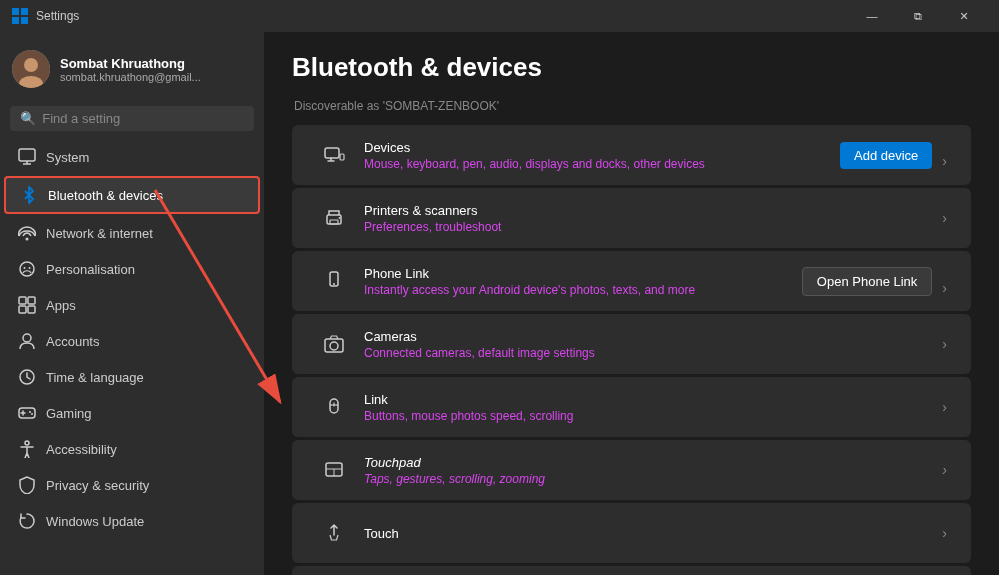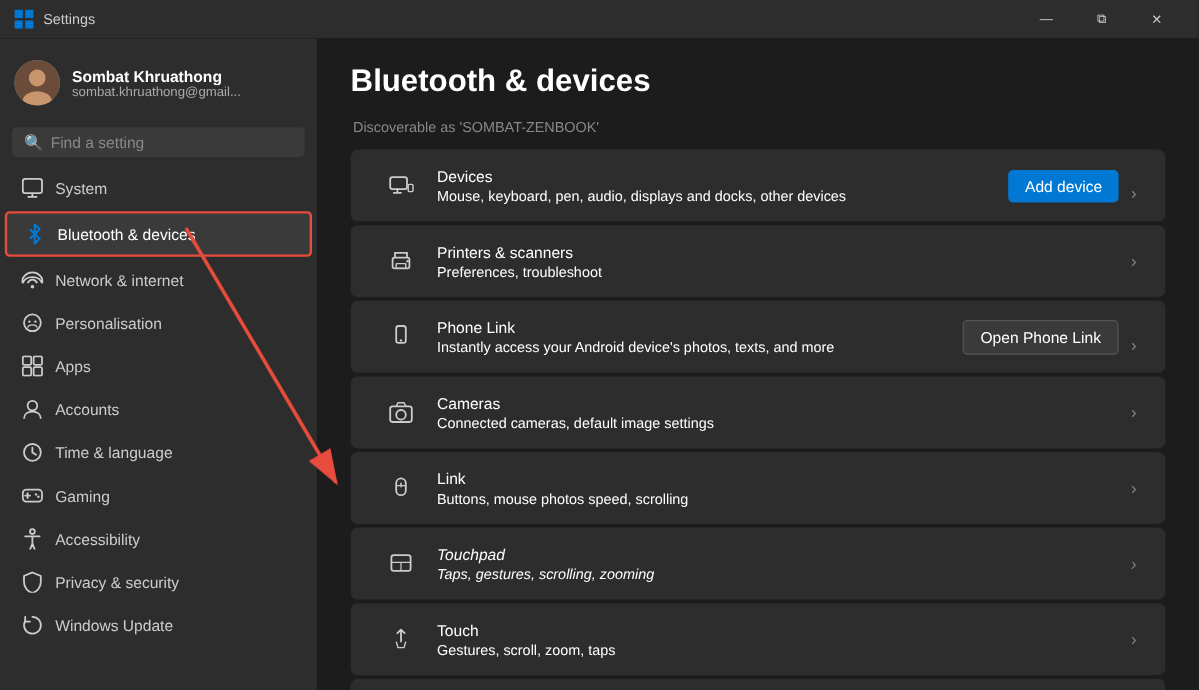--- a/index.html
+++ b/index.html
@@ -182,21 +182,21 @@
       flex: 1;
       padding-left: 12px;
     }
     .settings-item-title {
       font-size: 13px;
       font-weight: 500;
       color: #fff;
     }
     .settings-item-desc {
       font-size: 12px;
-      color: #ffffff;
+      color: #d946ef;
       margin-top: 2px;
     }
     .settings-item-action {
       display: flex;
       align-items: flex-end;
       gap: 10px;
     }
     .btn-action {
       background: #0078d4;
       color: #fff;
@@ -503,21 +503,20 @@
 
     <div class="settings-item">
       <div class="settings-item-icon">
         <svg width="22" height="22" viewBox="0 0 22 22" fill="none">
           <path d="M11 3v10M8 6l3-3 3 3" stroke="#ccc" stroke-width="1.5" stroke-linecap="round" stroke-linejoin="round" fill="none"></path>
           <path d="M7 13l1.5 5h5l1.5-5" stroke="#ccc" stroke-width="1.2" fill="none"></path>
         </svg>
       </div>
       <div class="settings-item-text">
         <div class="settings-item-title">Touch</div>
-        <div class="settings-item-desc">Gestures, scroll, zoom, taps</div>
       </div>
       <div class="settings-item-action">
         <span class="chevron">›</span>
       </div>
     </div>
 
     <div class="settings-item">
       
       
       

